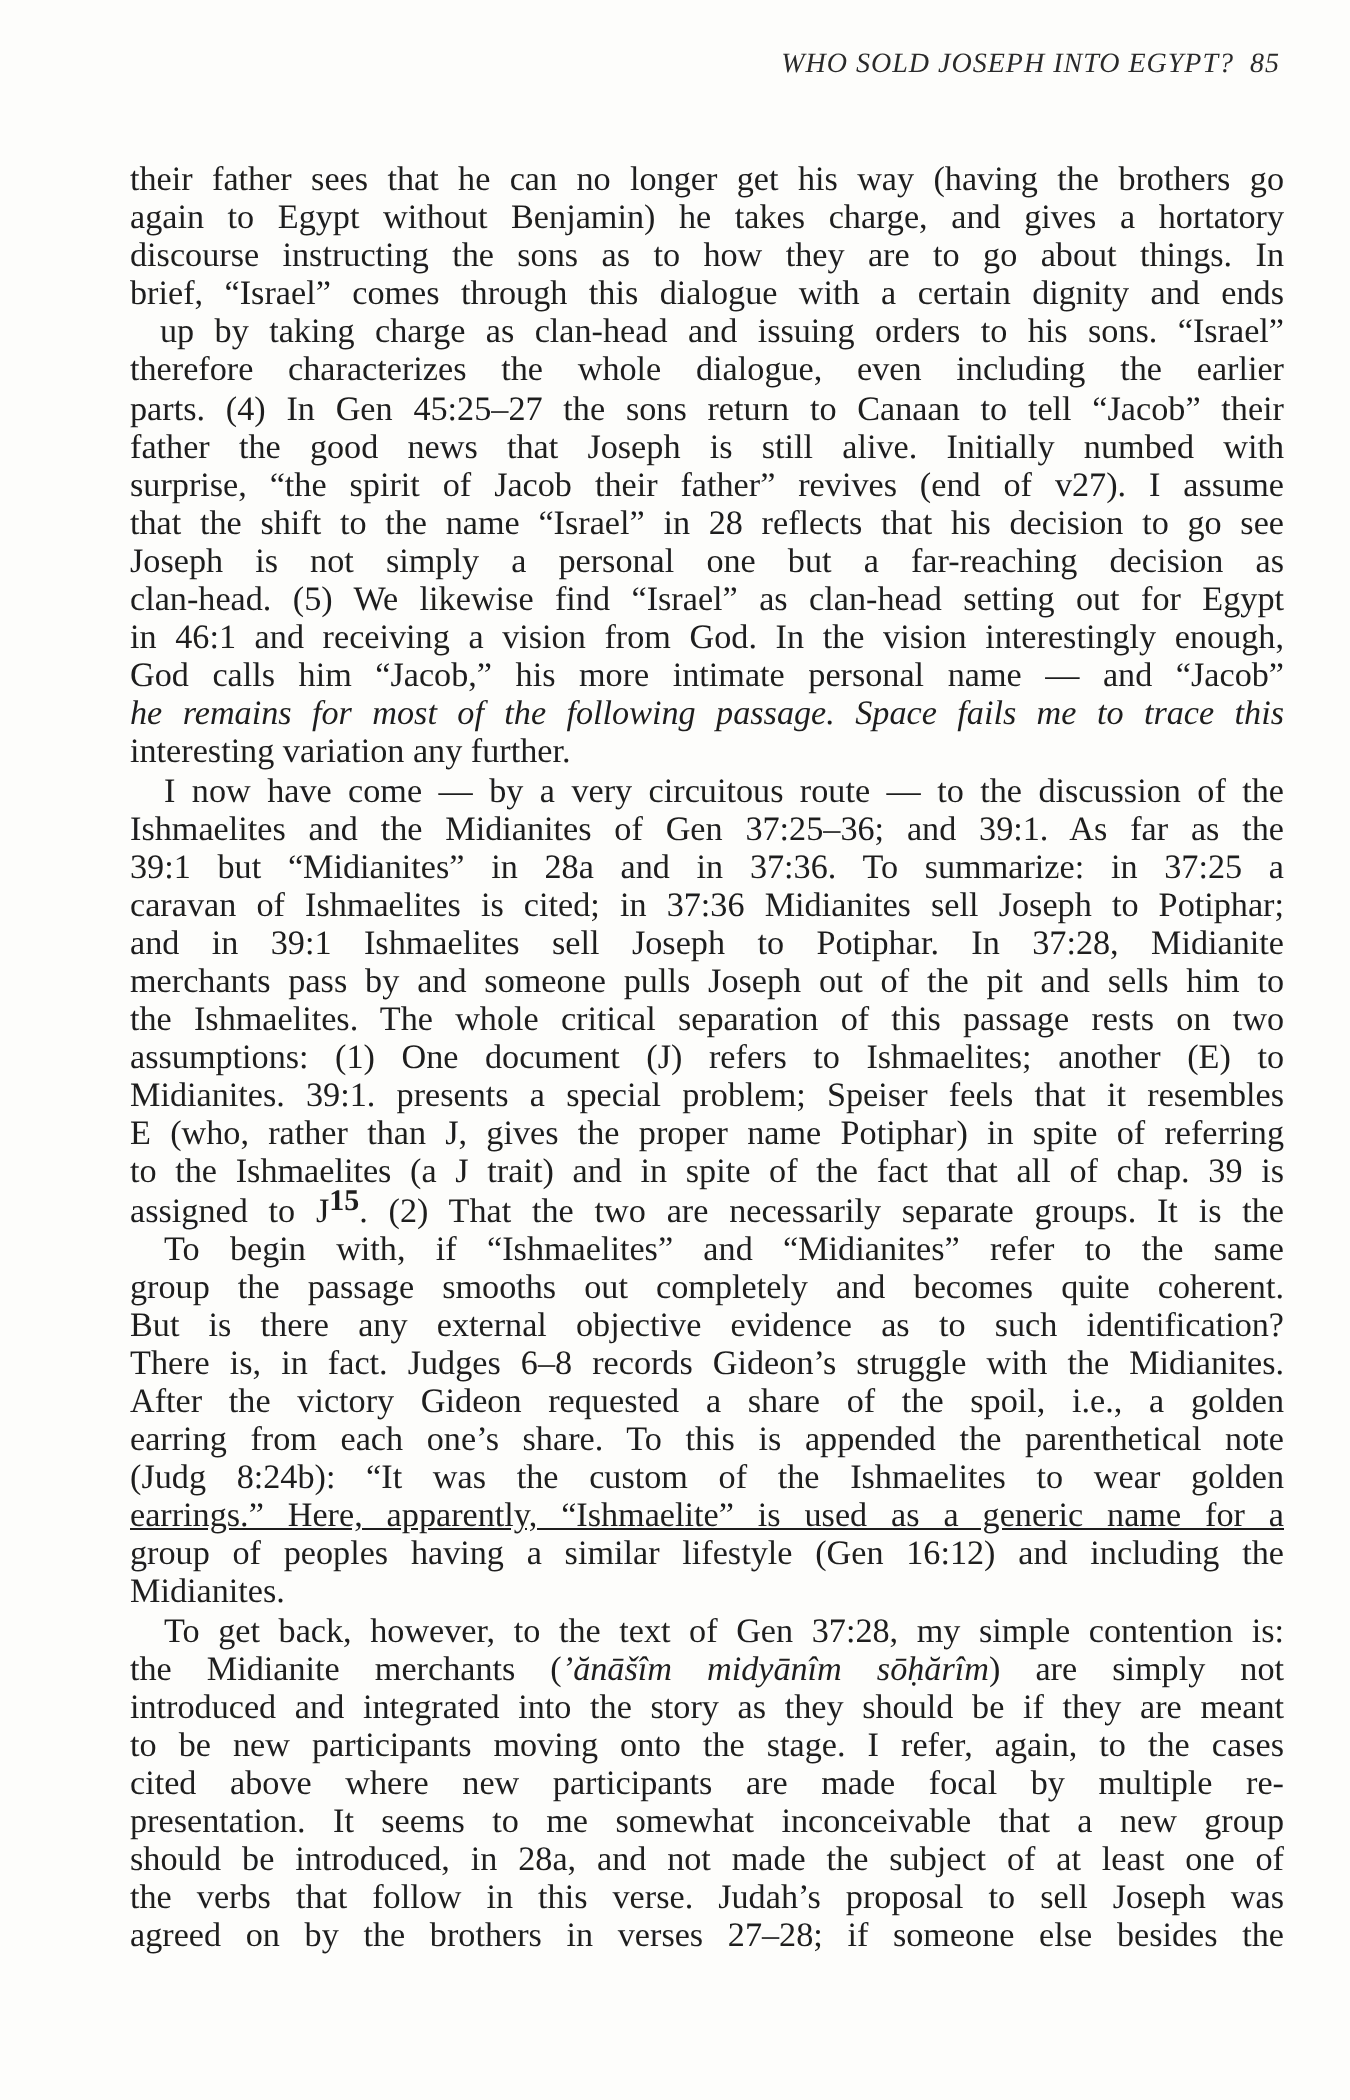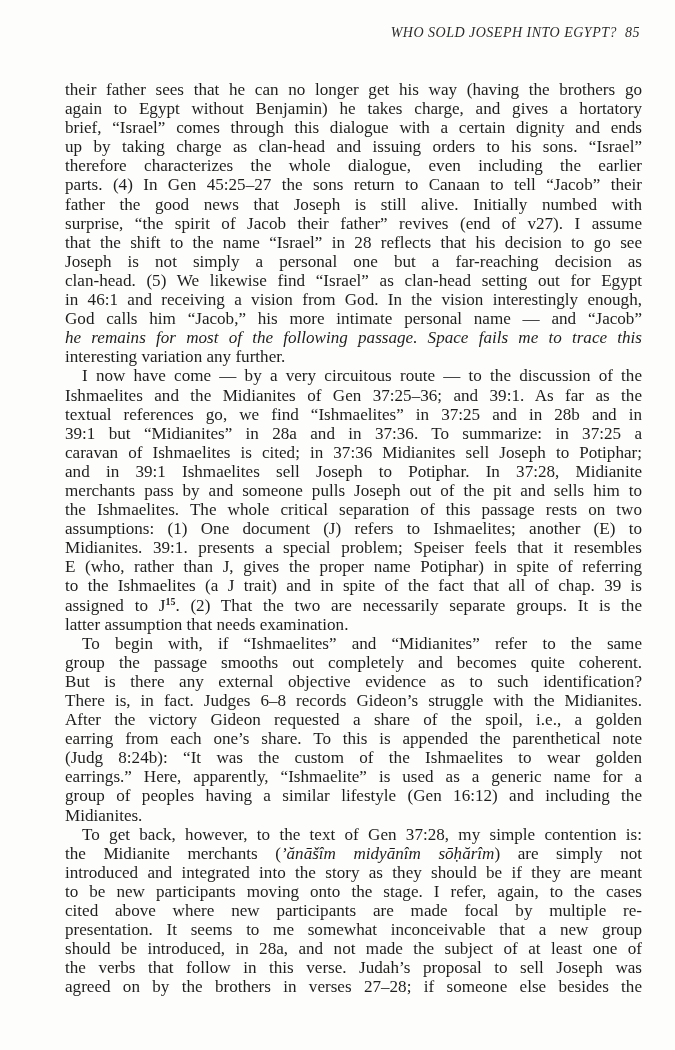--- a/index.html
+++ b/index.html
@@ -44,82 +44,81 @@
       text-align-last: justify;
       overflow: visible;
     }
     .line.last {
       text-align-last: left;
     }
     .line.indent {
       text-indent: 17px;
     }
     .line sup {
-      font-size: 10px;
+      font-size: 15px;
       line-height: 0;
       vertical-align: 6px;
       font-weight: bold;
     }
     .line em {
       font-style: italic;
     }
   </style>
 </head>
 <body>
 
 <div class="running-head">
   <span>WHO SOLD JOSEPH INTO EGYPT?</span><span class="page-num">85</span>
 </div>
 
 <div class="text-block">
 
   <div>
     <div class="line"><span style="white-space: nowrap; word-spacing: 0px;">their father sees that he can no longer get his way (having the brothers go</span></div>
     <div class="line"><span style="white-space: nowrap; word-spacing: 0px;">again to Egypt without Benjamin) he takes charge, and gives a hortatory</span></div>
+    <div class="line"><span style="white-space: nowrap; word-spacing: 0px;">discourse instructing the sons as to how they are to go about things. In</span></div>
     <div class="line"><span style="white-space: nowrap; word-spacing: 0px;">brief, “Israel” comes through this dialogue with a certain dignity and ends</span></div>
-    <div class="line"><span style="white-space: nowrap; word-spacing: 0px;">up by taking charge as clan-head and issuing orders to his sons. “Israel”</span></div>
+    <div class="line"><span style="white-space: nowrap; word-spacing: 0px; margin-left: 15px;">up by taking charge as clan-head and issuing orders to his sons. “Israel”</span></div>
     <div class="line"><span style="white-space: nowrap; word-spacing: 0px;">therefore characterizes the whole dialogue, even including the earlier</span></div>
     <div class="line"><span style="white-space: nowrap; word-spacing: 0px;">parts. (4) In Gen 45:25–27 the sons return to Canaan to tell “Jacob” their</span></div>
     <div class="line"><span style="white-space: nowrap; word-spacing: 0px;">father the good news that Joseph is still alive. Initially numbed with</span></div>
     <div class="line"><span style="white-space: nowrap; word-spacing: 0px;">surprise, “the spirit of Jacob their father” revives (end of v27). I assume</span></div>
     <div class="line"><span style="white-space: nowrap; word-spacing: 0px;">that the shift to the name “Israel” in 28 reflects that his decision to go see</span></div>
     <div class="line"><span style="white-space: nowrap; word-spacing: 0px;">Joseph is not simply a personal one but a far-reaching decision as</span></div>
     <div class="line"><span style="white-space: nowrap; word-spacing: 0px;">clan-head. (5) We likewise find “Israel” as clan-head setting out for Egypt</span></div>
     <div class="line"><span style="white-space: nowrap; word-spacing: 0px;">in 46:1 and receiving a vision from God. In the vision interestingly enough,</span></div>
     <div class="line"><span style="white-space: nowrap; word-spacing: 0px;">God calls him “Jacob,” his more intimate personal name — and “Jacob”</span></div>
     <div class="line"><span style="white-space: nowrap; word-spacing: 0px; font-style: italic;">he remains for most of the following passage. Space fails me to trace this</span></div>
     <div class="line last">interesting variation any further.</div>
   </div>
 
   <div>
     <div class="line indent"><span style="white-space: nowrap; word-spacing: 0px;">I now have come — by a very circuitous route — to the discussion of the</span></div>
     <div class="line"><span style="white-space: nowrap; word-spacing: 0px;">Ishmaelites and the Midianites of Gen 37:25–36; and 39:1. As far as the</span></div>
-    <div class="line"><span style="white-space: nowrap; word-spacing: 0px;">textual references go, we find “Ishmaelites” in 37:25 and in 28b and in</span></div>
     <div class="line"><span style="white-space: nowrap; word-spacing: 0px;">39:1 but “Midianites” in 28a and in 37:36. To summarize: in 37:25 a</span></div>
     <div class="line"><span style="white-space: nowrap; word-spacing: 0px;">caravan of Ishmaelites is cited; in 37:36 Midianites sell Joseph to Potiphar;</span></div>
     <div class="line"><span style="white-space: nowrap; word-spacing: 0px;">and in 39:1 Ishmaelites sell Joseph to Potiphar. In 37:28, Midianite</span></div>
     <div class="line"><span style="white-space: nowrap; word-spacing: 0px;">merchants pass by and someone pulls Joseph out of the pit and sells him to</span></div>
     <div class="line"><span style="white-space: nowrap; word-spacing: 0px;">the Ishmaelites. The whole critical separation of this passage rests on two</span></div>
     <div class="line"><span style="white-space: nowrap; word-spacing: 0px;">assumptions: (1) One document (J) refers to Ishmaelites; another (E) to</span></div>
     <div class="line"><span style="white-space: nowrap; word-spacing: 0px;">Midianites. 39:1. presents a special problem; Speiser feels that it resembles</span></div>
     <div class="line"><span style="white-space: nowrap; word-spacing: 0px;">E (who, rather than J, gives the proper name Potiphar) in spite of referring</span></div>
     <div class="line"><span style="white-space: nowrap; word-spacing: 0px;">to the Ishmaelites (a J trait) and in spite of the fact that all of chap. 39 is</span></div>
     <div class="line"><span style="white-space: nowrap; word-spacing: 0px;"><span>assigned to J</span><sup>15</sup><span>. (2) That the two are necessarily separate groups. It is the</span></span></div>
-    <div class="line last">latter assumption that needs examination.</div>
   </div>
 
   <div>
     <div class="line indent"><span style="white-space: nowrap; word-spacing: 0px;">To begin with, if “Ishmaelites” and “Midianites” refer to the same</span></div>
     <div class="line"><span style="white-space: nowrap; word-spacing: 0px;">group the passage smooths out completely and becomes quite coherent.</span></div>
     <div class="line"><span style="white-space: nowrap; word-spacing: 0px;">But is there any external objective evidence as to such identification?</span></div>
     <div class="line"><span style="white-space: nowrap; word-spacing: 0px;">There is, in fact. Judges 6–8 records Gideon’s struggle with the Midianites.</span></div>
     <div class="line"><span style="white-space: nowrap; word-spacing: 0px;">After the victory Gideon requested a share of the spoil, i.e., a golden</span></div>
     <div class="line"><span style="white-space: nowrap; word-spacing: 0px;">earring from each one’s share. To this is appended the parenthetical note</span></div>
     <div class="line"><span style="white-space: nowrap; word-spacing: 0px;">(Judg 8:24b): “It was the custom of the Ishmaelites to wear golden</span></div>
-    <div class="line"><span style="white-space: nowrap; word-spacing: 0px;">earrings.” Here, apparently, “Ishmaelite” is used as a generic name for a</span></div>
+    <div class="line"><span style="white-space: nowrap; word-spacing: 0px; text-decoration: underline;">earrings.” Here, apparently, “Ishmaelite” is used as a generic name for a</span></div>
     <div class="line"><span style="white-space: nowrap; word-spacing: 0px;">group of peoples having a similar lifestyle (Gen 16:12) and including the</span></div>
     <div class="line last">Midianites.</div>
   </div>
 
   <div>
     <div class="line indent"><span style="white-space: nowrap; word-spacing: 0px;">To get back, however, to the text of Gen 37:28, my simple contention is:</span></div>
     <div class="line"><span style="white-space: nowrap; word-spacing: 0px;"><span>the Midianite merchants (</span><em>ʼănāšîm midyānîm sōḥărîm</em><span>) are simply not</span></span></div>
     <div class="line"><span style="white-space: nowrap; word-spacing: 0px;">introduced and integrated into the story as they should be if they are meant</span></div>
     <div class="line"><span style="white-space: nowrap; word-spacing: 0px;">to be new participants moving onto the stage. I refer, again, to the cases</span></div>
     <div class="line"><span style="white-space: nowrap; word-spacing: 0px;">cited above where new participants are made focal by multiple re-</span></div>

